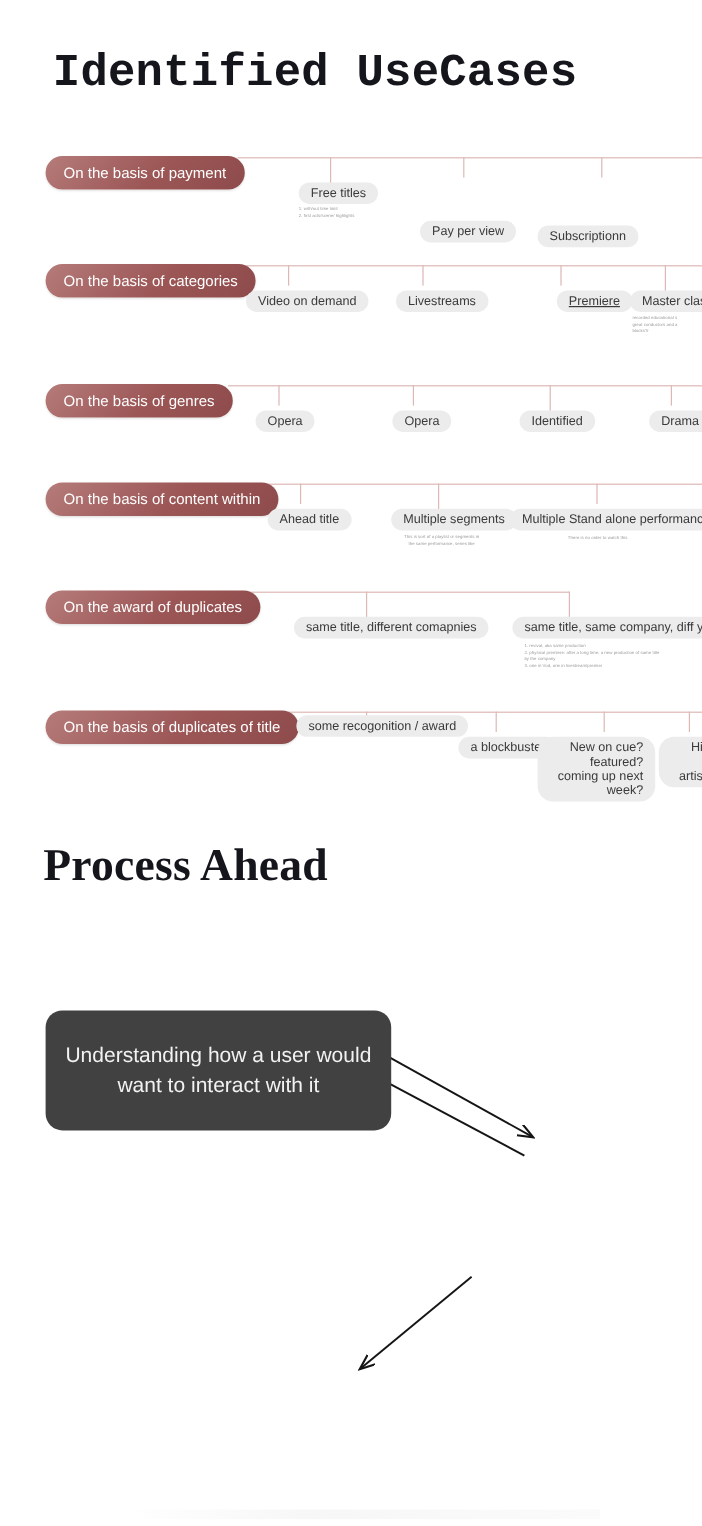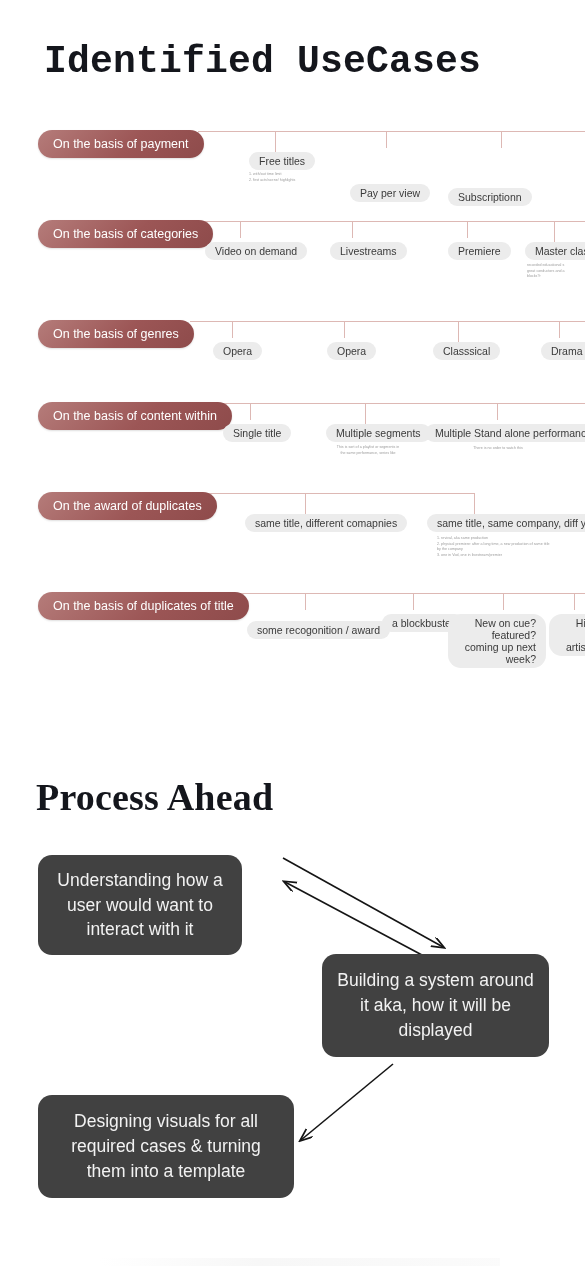--- a/index.html
+++ b/index.html
@@ -20,21 +20,21 @@
   .section-title {
     position: absolute;
     font-family: "Liberation Serif", "DejaVu Serif", serif;
     font-weight: bold;
     font-size: 38px;
     letter-spacing: 0.2px;
     color: #14161c;
     white-space: nowrap;
   }
   #title-usecases { left: 44px; top: 40px; font-family: Liberation Mono, monospace; }
-  #title-process  { left: 36px; top: 775px; }
+  #title-process  { left: 36px; top: 699px; }
 
   
   #usecase-tree {
     position: absolute;
     left: 0;
     top: 130px;
     width: 585px;
     height: 530px;
   }
   .tree-row {
@@ -105,21 +105,21 @@
     color: #f2f2f2;
     font-size: 17.5px;
     line-height: 1.42;
     text-align: center;
     display: flex;
     align-items: center;
     justify-content: center;
     padding: 10px 14px;
     box-sizing: border-box;
   }
-  #proc-box-1 { left: 38px;  top: 12px;  width: 204px; height: 100px; margin-top: 13px; }
+  #proc-box-1 { left: 38px;  top: 12px;  width: 288px; height: 100px; }
   #proc-box-2 { left: 322px; top: 124px; width: 227px; height: 103px; }
   #proc-box-3 { left: 38px;  top: 265px; width: 256px; height: 103px; }
 
   #flow-arrows {
     position: absolute;
     left: 0; top: 0;
     width: 585px; height: 400px;
     overflow: visible;
     pointer-events: none;
   }
@@ -163,51 +163,51 @@
     <div class="rail" style="left:205px; width:380px;"></div>
     <div class="stem" style="left:240px; height:17px;"></div>
     <div class="stem" style="left:352px; height:17px;"></div>
     <div class="stem" style="left:467px; height:17px;"></div>
     <div class="stem" style="left:554px; height:23px;"></div>
 
     <div class="root-pill">On the basis of categories</div>
 
     <div class="leaf" style="left:205px; top:22px;">Video on demand</div>
     <div class="leaf" style="left:330px; top:22px;">Livestreams</div>
-    <div class="leaf" style="left:448px; top:22px;">Premiere</div>
+    <div class="leaf" style="left:464px; top:22px;text-decoration:underline;">Premiere</div>
     <div class="leaf" style="left:525px; top:22px;">Master class</div>
     <div class="subnote" style="left:527px; top:43px; width:70px;">recorded educational s
 great conductors and a
 blocks?r</div>
   </div>
 
   <div class="tree-row" style="top:190px;">
     <div class="rail" style="left:190px; width:395px;"></div>
     <div class="stem" style="left:232px; height:17px;"></div>
     <div class="stem" style="left:344px; height:17px;"></div>
     <div class="stem" style="left:458px; height:23px;"></div>
     <div class="stem" style="left:559px; height:17px;"></div>
 
     <div class="root-pill">On the basis of genres</div>
 
     <div class="leaf" style="left:213px; top:22px;">Opera</div>
     <div class="leaf" style="left:327px; top:22px;">Opera</div>
-    <div class="leaf" style="left:433px; top:22px;">Classsical</div>
+    <div class="leaf" style="left:433px; top:22px;">Identified</div>
     <div class="leaf" style="left:541px; top:22px;">Drama</div>
   </div>
 
   <div class="tree-row" style="top:272px;">
     <div class="rail" style="left:213px; width:372px;"></div>
     <div class="stem" style="left:250px; height:17px;"></div>
     <div class="stem" style="left:365px; height:23px;"></div>
     <div class="stem" style="left:497px; height:17px;"></div>
 
     <div class="root-pill">On the basis of content within</div>
 
-    <div class="leaf" style="left:223px; top:22px;">Single title</div>
+    <div class="leaf" style="left:223px; top:22px;">Ahead title</div>
 
     <div class="leaf" style="left:326px; top:22px;">Multiple segments</div>
     <div class="subnote" style="left:327px; top:43px; width:82px; text-align:center;">This is sort of a playlist or segments in
 the same performance, series like</div>
 
     <div class="leaf" style="left:425px; top:22px;">Multiple Stand alone performances</div>
     <div class="subnote" style="left:443px; top:44px; width:110px; text-align:center;">There is no order to watch this</div>
   </div>
 
   <div class="tree-row" style="top:362px;">
@@ -228,21 +228,21 @@
 
   <div class="tree-row" style="top:462px;">
     <div class="rail" style="left:240px; width:345px;"></div>
     <div class="stem" style="left:305px; height:17px;"></div>
     <div class="stem" style="left:413px; height:17px;"></div>
     <div class="stem" style="left:503px; height:17px;"></div>
     <div class="stem" style="left:574px; height:17px;"></div>
 
     <div class="root-pill">On the basis of duplicates of title</div>
 
-    <div class="leaf" style="left:247px; top:29px;">some recogonition / award</div>
+    <div class="leaf" style="left:247px; top:4px;">some recogonition / award</div>
     <div class="leaf" style="left:382px; top:22px;">a blockbuster</div>
     <div class="leaf wrap" style="left:448px; top:22px; width:98px;">New on cue? featured? coming up next week?</div>
     <div class="leaf wrap" style="left:549px; top:22px; width:66px;">Highly rec artiss/co</div>
   </div>
 
 </div>
 
 <div id="process-flow">
 
   <svg id="flow-arrows" viewBox="0 0 585 400">
@@ -254,18 +254,16 @@
 
     <line x1="283" y1="28" x2="443" y2="117" stroke="#151515" stroke-width="1.6" marker-end="url(#ah)"></line>
 
     <line x1="437" y1="133" x2="285" y2="52" stroke="#151515" stroke-width="1.6" marker-end="url(#ah)"></line>
 
     <line x1="393" y1="234" x2="301" y2="310" stroke="#151515" stroke-width="1.6" marker-end="url(#ah)"></line>
   </svg>
 
   <div class="proc-box" id="proc-box-1">Understanding how a user would want to interact with it</div>
 
-  <div class="proc-box" id="proc-box-2">Building a system around it aka, how it will be displayed</div>
-
-  <div class="proc-box" id="proc-box-3">Designing visuals for all required cases &amp; turning them into a template</div>
+
 </div>
 
 <div class="bottom-fade"></div>
 
 </body></html>

